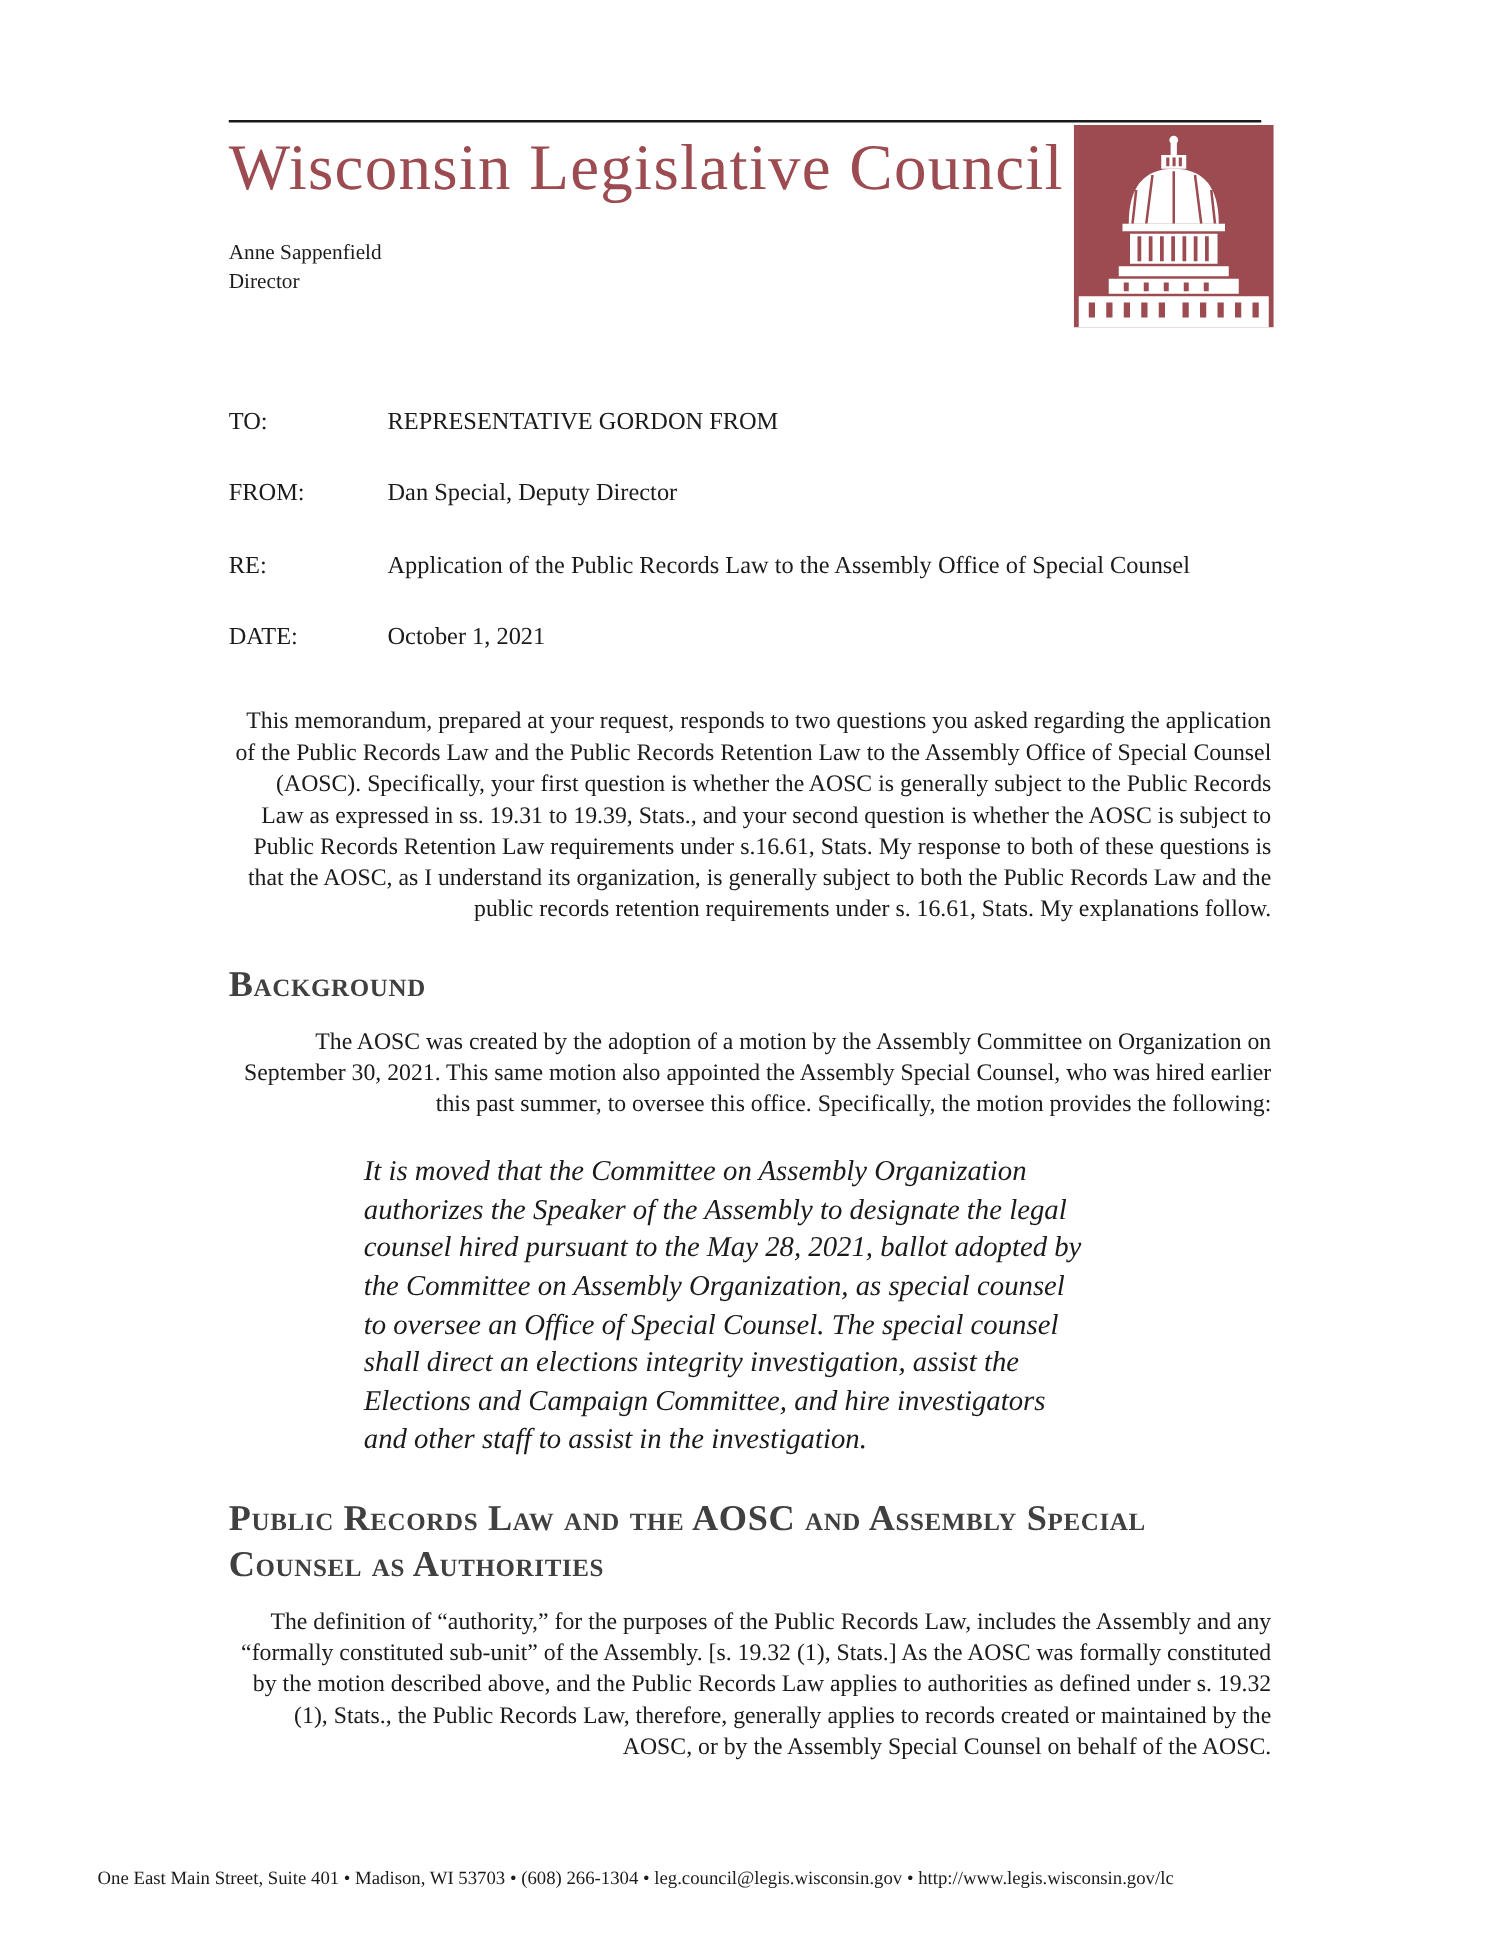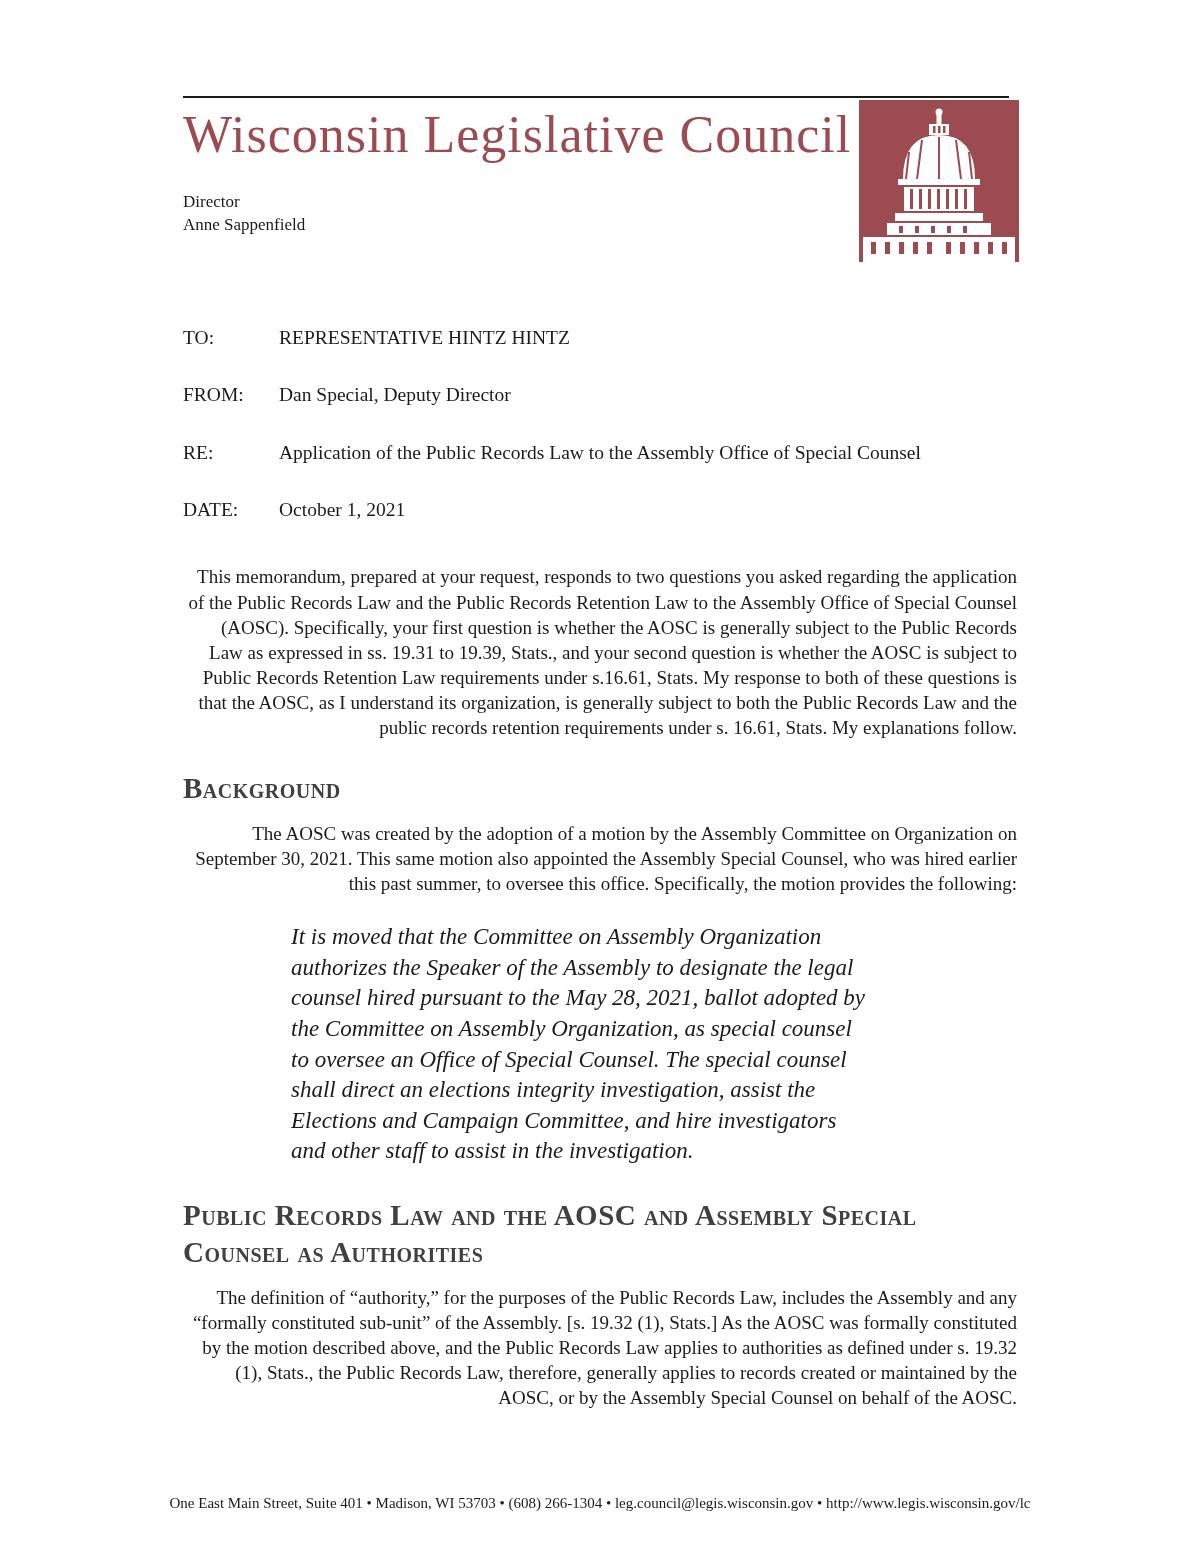--- a/index.html
+++ b/index.html
@@ -44,20 +44,21 @@
     display: block;
   }
 
   
   .memo-fields { margin-top: 88px; }
   .memo-row {
     display: flex;
     margin-bottom: 32px;
     font-size: 19.5px;
     line-height: 1.3;
+    gap: 31px;
   }
   .memo-label { width: 96px; flex: 0 0 96px; }
   .memo-value { flex: 1; }
 
   
   main p {
     font-size: 19px;
     line-height: 1.32;
     margin: 0 0 24px 0;
     text-align: right;
@@ -79,21 +80,21 @@
     margin: 26px 150px 30px 108px;
     max-width: 700px;
   }
 
   
   footer.page-footer {
     position: absolute;
     left: 0;
     right: 0;
     bottom: 42px;
-    text-align: center;
+    text-align: left;
     font-size: 15px;
     color: #1b1b1b;
   }
 </style>
 </head>
 <body>
 
 <div class="page">
 
   <svg class="logo" viewBox="0 0 160 162" xmlns="http://www.w3.org/2000/svg" aria-hidden="true">
@@ -141,29 +142,29 @@
     <rect x="129" y="142" width="5" height="12" fill="#9c4b50"></rect>
     <rect x="143" y="142" width="5" height="12" fill="#9c4b50"></rect>
   </svg>
 
   <div class="content">
 
     <header>
       <div class="header-rule"></div>
       <h1 class="council-title">Wisconsin Legislative Council</h1>
       <div class="director-block">
+        <div>Anne Sappenfield</div>
         <div>Director</div>
-        <div>Anne Sappenfield</div>
       </div>
     </header>
 
     <section class="memo-fields">
       <div class="memo-row">
         <span class="memo-label">TO:</span>
-        <span class="memo-value">REPRESENTATIVE HINTZ HINTZ</span>
+        <span class="memo-value">REPRESENTATIVE GORDON FROM</span>
       </div>
       <div class="memo-row">
         <span class="memo-label">FROM:</span>
         <span class="memo-value">Dan Special, Deputy Director</span>
       </div>
       <div class="memo-row">
         <span class="memo-label">RE:</span>
         <span class="memo-value">Application of the Public Records Law to the Assembly Office of Special Counsel</span>
       </div>
       <div class="memo-row">

